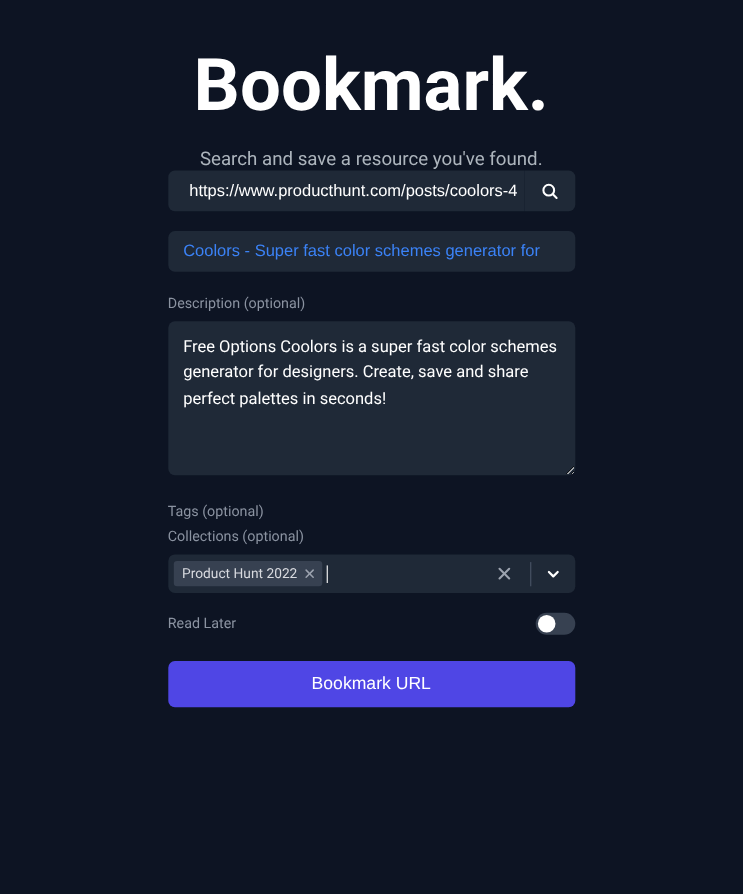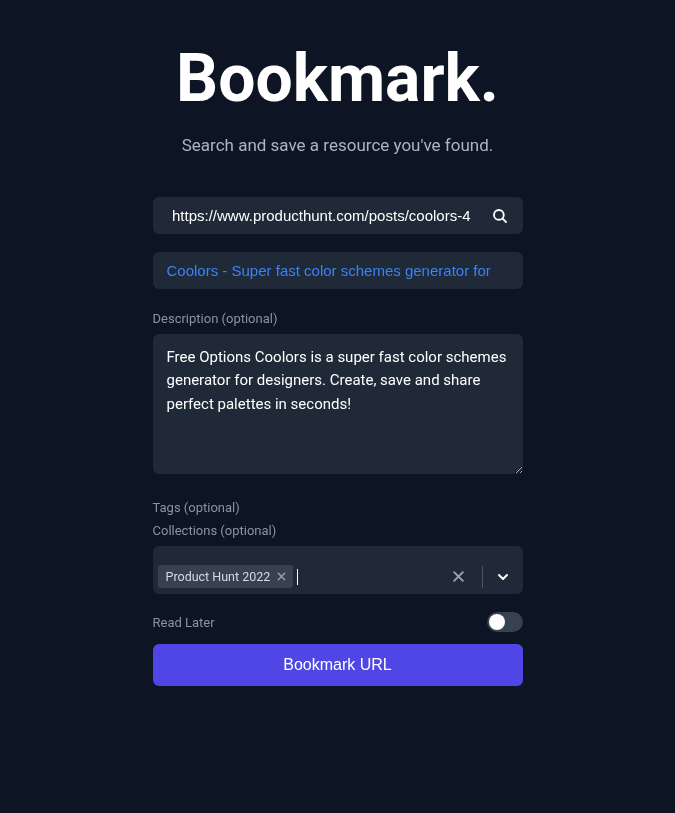--- a/index.html
+++ b/index.html
@@ -21,21 +21,20 @@
       color: #ffffff;
       font-size: 66px;
       font-weight: 700;
       text-align: center;
       margin-bottom: 18px;
     }
     .subtitle {
       color: #adb5bd;
       font-size: 17px;
       text-align: center;
-      margin-bottom: 42px;
     }
     .form-container {
       width: 370px;
     }
     .url-row {
       display: flex;
       gap: 0;
       margin-bottom: 18px;
       width: 100%;
     }
@@ -138,21 +137,21 @@
       align-items: center;
       padding-right: 4px;
     }
     .collections-row {
       display: flex;
       width: 100%;
       background: #1f2937;
       border-radius: 6px;
       margin-bottom: 18px;
       align-items: center;
-      padding: 18px 0 5px 5px;
+      padding: 5px 0 5px 5px;
     }
     .tag-chip {
       display: flex;
       align-items: center;
       background: #374151;
       border-radius: 3px;
       padding: 4px 6px 4px 8px;
       color: #d8dadf;
       font-size: 12.5px;
       gap: 6px;
@@ -179,21 +178,21 @@
     }
     .collections-input-caret {
       border-left: 1px solid #fff;
       height: 16px;
       margin-left: 4px;
     }
     .readlater-row {
       display: flex;
       justify-content: space-between;
       align-items: center;
-      margin-bottom: 12px;
+      margin-bottom: 24px;
     }
     .toggle {
       width: 36px;
       height: 20px;
       background: #374151;
       border-radius: 10px;
       position: relative;
       cursor: pointer;
     }
     .toggle-knob {

